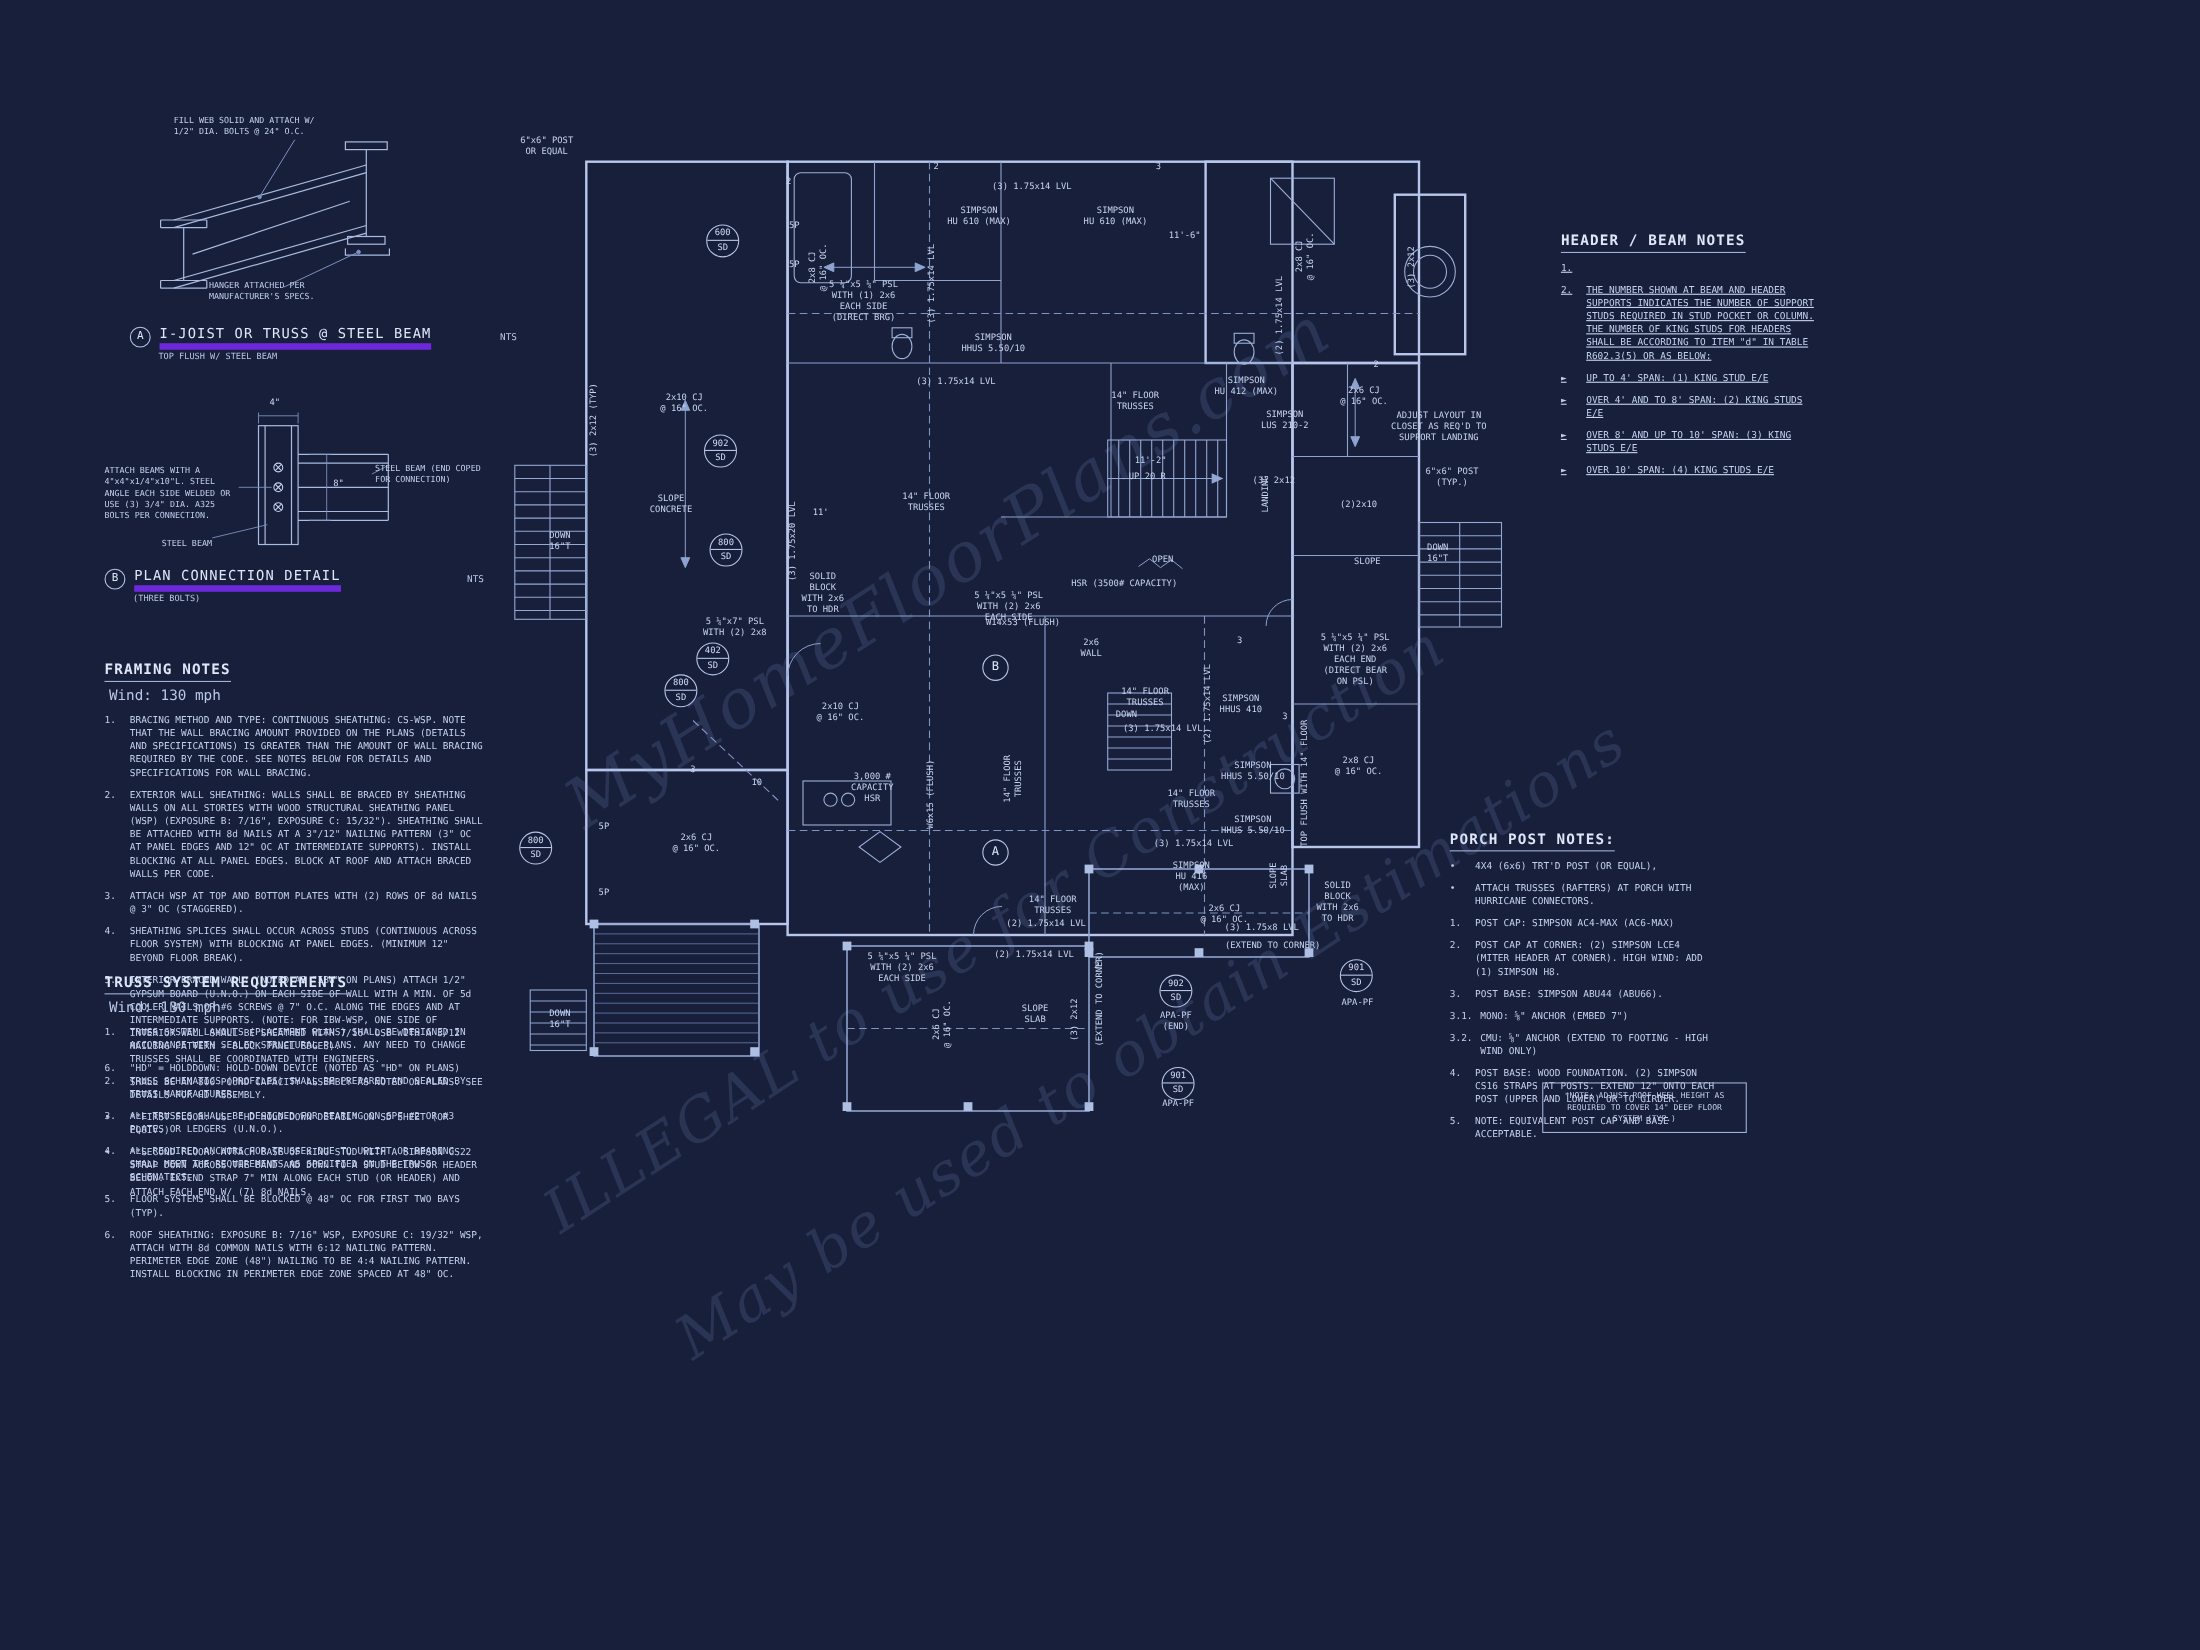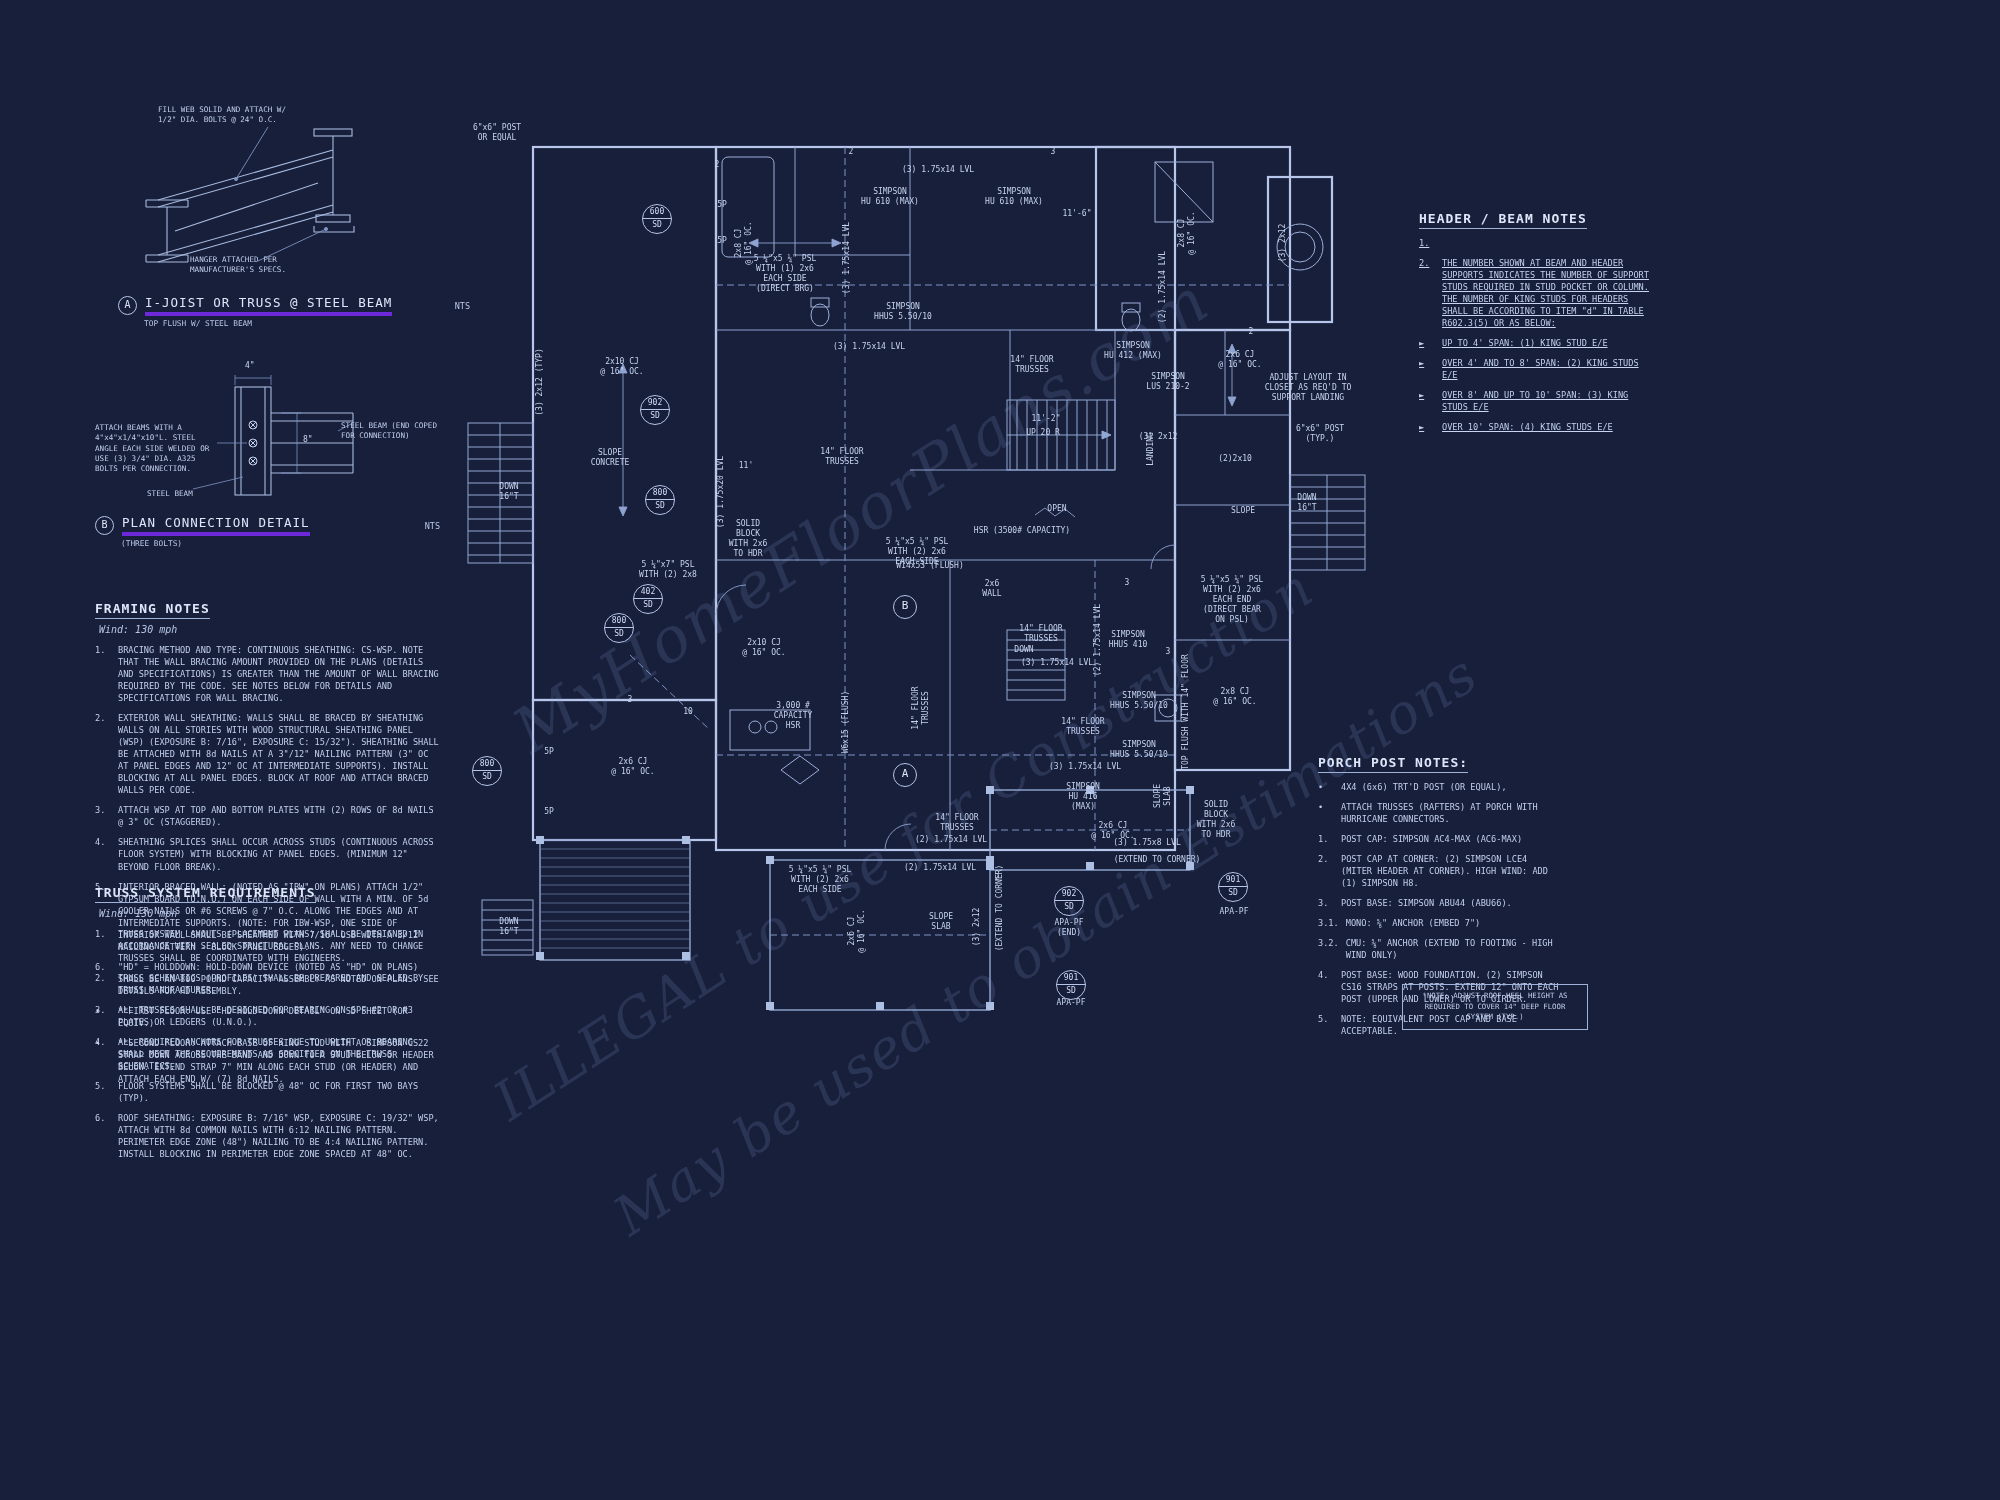--- a/index.html
+++ b/index.html
@@ -3,32 +3,32 @@
 <meta charset="utf-8">
 <style>
   html,body{margin:0;padding:0;background:#0d1328;}
   #sheet{position:relative;width:2000px;height:1500px;background:#171f3a;overflow:hidden;
          font-family:"DejaVu Sans Mono",monospace;color:#c9d6f1;}
   .abs{position:absolute;}
   
   section.notes{position:absolute;}
   .section-title{display:inline-block;font-size:13px;font-weight:bold;letter-spacing:1px;color:#dde7f9;
     border-bottom:1px solid #9fb2da;padding-bottom:2px;margin:0;}
-  .wind{font-size:10px;font-style:italic;margin:5px 0 9px 4px;color:#b9c7e8;}
+  .wind{font-size:13px;margin:5px 0 9px 4px;color:#b9c7e8;}
   .note-list{margin-top:8px;}
   .note-row{display:flex;gap:7px;margin-bottom:8px;font-size:8.6px;line-height:1.4;color:#c2d0ee;}
   .note-n{min-width:16px;flex:none;}
   .note-t{flex:1;white-space:pre-line;}
   
   .detail{position:absolute;}
   .d-callout{position:absolute;font-size:7.6px;line-height:1.35;color:#c2d0ee;}
   .d-title-row{position:absolute;display:flex;align-items:center;gap:8px;width:100%;}
   .d-bubble{flex:none;width:17px;height:17px;border:1px solid #b6c5e8;border-radius:50%;
     font-size:10px;line-height:16px;text-align:center;color:#dde7f9;}
-  .d-title{font-size:12.5px;letter-spacing:1px;color:#dde7f9;border-bottom:4px solid #6d28d9;padding-bottom:2px;}
+  .d-title{font-size:12.5px;letter-spacing:1px;color:#dde7f9;border-bottom:6px solid #6d28d9;padding-bottom:2px;}
   .d-nts{margin-left:auto;font-size:8.5px;color:#b9c7e8;}
   .d-subtitle{position:absolute;font-size:7.8px;color:#b9c7e8;}
   .d-dim{position:absolute;font-size:8px;color:#c9d6f1;}
   
   #plan-overlay{position:absolute;inset:0;z-index:5;pointer-events:none;}
   .plan-label{position:absolute;font-size:8px;line-height:1.25;white-space:pre-line;text-align:center;color:#c7d4ef;}
   .callout{position:absolute;width:28px;height:28px;border:1px solid #b6c5e8;border-radius:50%;
     transform:translate(-50%,-50%);font-size:8px;text-align:center;background:rgba(23,31,58,.88);color:#d4defa;}
   .callout-top{border-bottom:1px solid #b6c5e8;line-height:13px;}
   .callout-bot{line-height:12px;}

